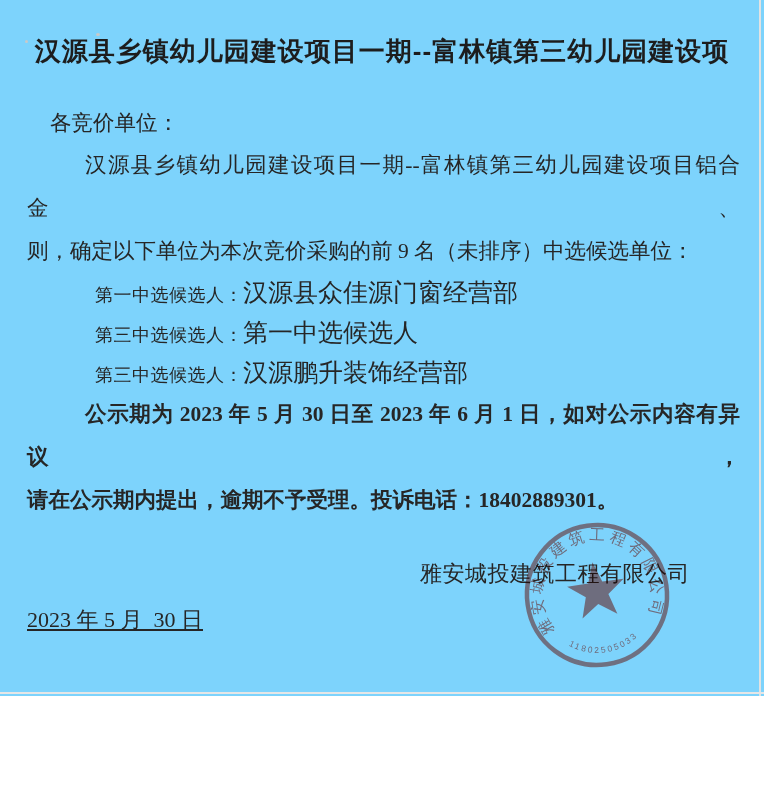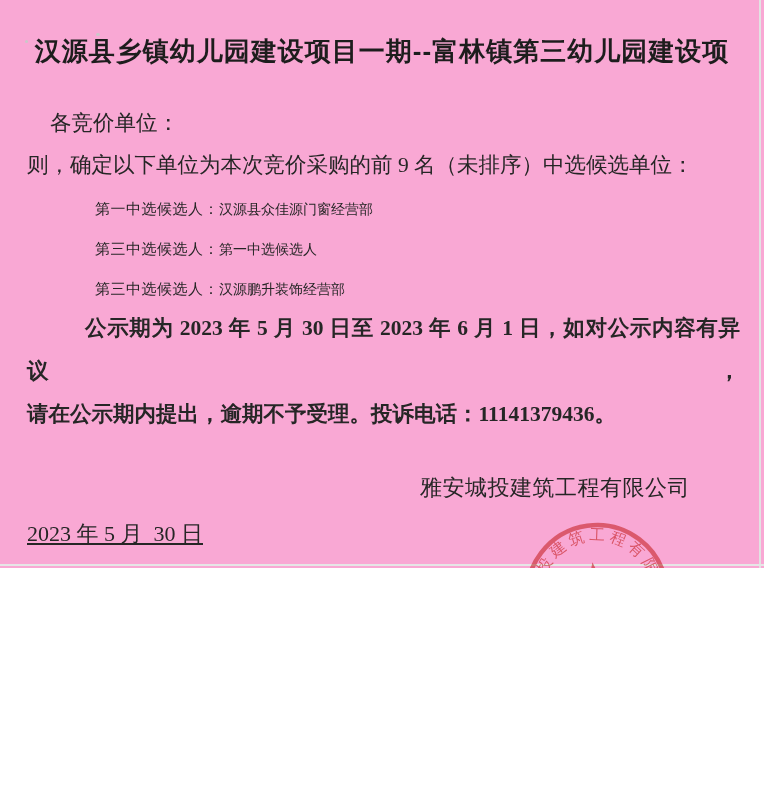--- a/index.html
+++ b/index.html
@@ -3,22 +3,22 @@
 <meta charset="utf-8">
 <style>
   html, body {
     margin: 0;
     padding: 0;
     background: #ffffff;
   }
   .page {
     position: relative;
     width: 764px;
-    height: 568px;
-    background: #f9a8d4;
+    height: 696px;
+    background: #7dd3fc;
     overflow: hidden;
     font-family: "Liberation Serif", "DejaVu Serif", serif;
     color: #262626;
   }
   
   .scan-edge-right {
     position: absolute; top: 0; right: 3px; width: 2px; height: 100%;
     background: #e2e2e2;
   }
   .scan-edge-bottom {
@@ -53,22 +53,22 @@
   .para1 { margin-top: 6px; }
   .pline { display: block; }
   .pline.fill {
     text-align: justify;
     text-align-last: justify;
   }
   .pline.indent { text-indent: 58px; }
 
   .candidates { margin-left: 68px; margin-top: 0; }
   .candidate-row { height: 40px; line-height: 40px; white-space: nowrap; }
-  .candidate-label { font-size: 15px; letter-spacing: 0.5px; text-align: right; }
-  .candidate-name  { font-size: 14px; }
+  .candidate-label { font-size: 18px; letter-spacing: 0.5px; text-align: right; }
+  .candidate-name  { font-size: 25px; }
 
   .para2 { margin-top: 0; font-weight: bold; }
 
   .signature { margin-top: 36px; }
   .company-line {
     text-align: right;
     padding-right: 50px;
     font-size: 22px;
     line-height: 32px;
     letter-spacing: 0.5px;
@@ -107,38 +107,39 @@
 
   <div class="doc-title">
     <div>汉源县乡镇幼儿园建设项目一期--富林镇第三幼儿园建设项</div>
   </div>
 
   <div class="body-block">
 
     <div class="salutation">各竞价单位：</div>
 
     <div class="para para1">
+      <span class="pline indent fill">汉源县乡镇幼儿园建设项目一期--富林镇第三幼儿园建设项目铝合金、</span>
       <span class="pline">则，确定以下单位为本次竞价采购的前 9 名（未排序）中选候选单位：</span>
     </div>
 
     <div class="candidates">
       <div class="candidate-row">
         <span class="candidate-label">第一中选候选人：</span><span class="candidate-name">汉源县众佳源门窗经营部</span>
       </div>
       <div class="candidate-row">
         <span class="candidate-label">第三中选候选人：</span><span class="candidate-name">第一中选候选人</span>
       </div>
       <div class="candidate-row">
         <span class="candidate-label">第三中选候选人：</span><span class="candidate-name">汉源鹏升装饰经营部</span>
       </div>
     </div>
 
     <div class="para para2">
       <span class="pline indent fill">公示期为 2023 年 5 月 30 日至 2023 年 6 月 1 日，如对公示内容有异议，</span>
-      <span class="pline">请在公示期内提出，逾期不予受理。投诉电话：11141379436。</span>
+      <span class="pline">请在公示期内提出，逾期不予受理。投诉电话：18402889301。</span>
     </div>
 
     <div class="signature">
       <div class="company-line">雅安城投建筑工程有限公司</div>
       <div class="date-line">2023 年 5 月  30 日</div>
     </div>
 
   </div>
 
   <div class="seal">

